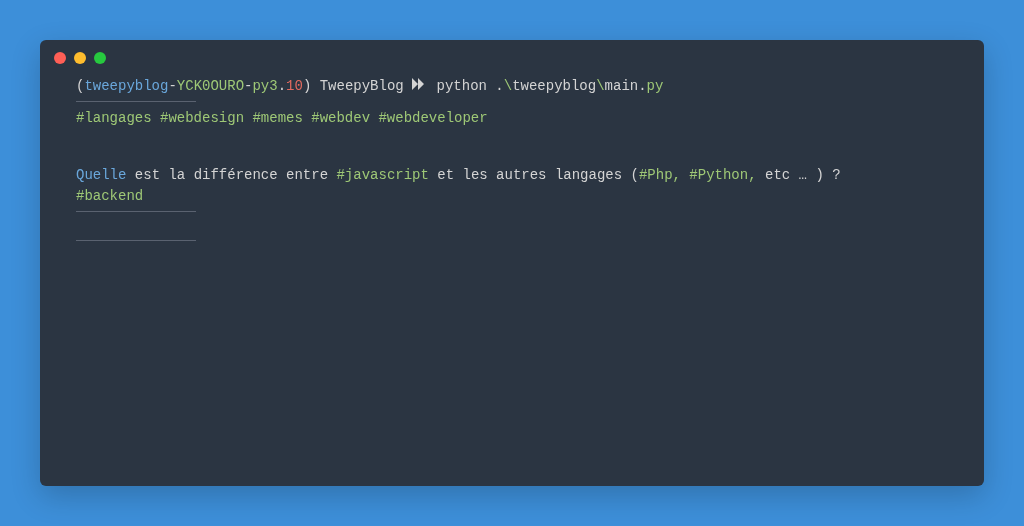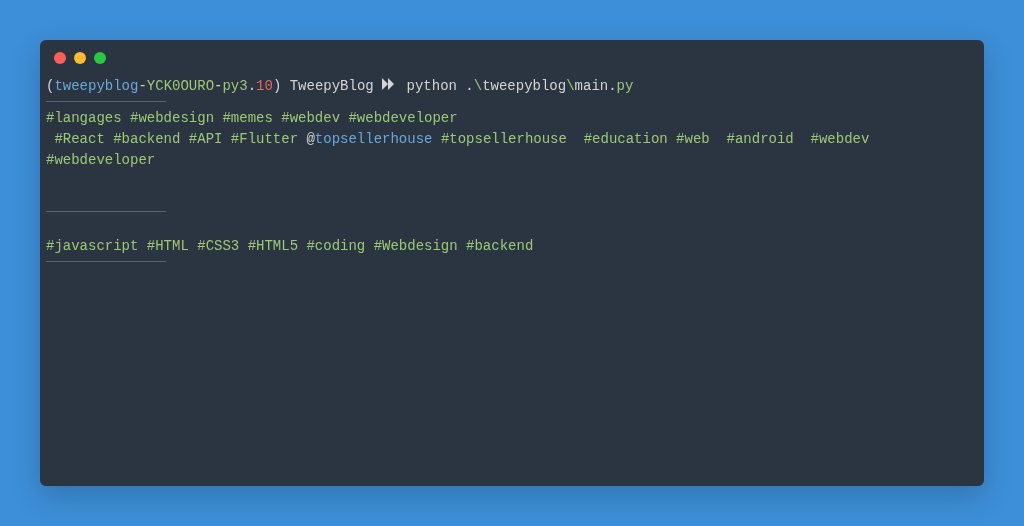--- a/index.html
+++ b/index.html
@@ -30,21 +30,21 @@
     }
     .dot {
       width: 12px;
       height: 12px;
       border-radius: 50%;
     }
     .dot-red { background: #ff5f56; }
     .dot-yellow { background: #ffbd2e; }
     .dot-green { background: #27c93f; }
     .content {
-      padding: 4px 6px 18px;
+      padding: 4px 36px 18px;
       line-height: 1.5;
     }
     .line {
       white-space: pre-wrap;
       word-break: break-word;
     }
     .green { color: #9ec876; }
     .white { color: #d4d4d4; }
     .blue { color: #6aa7db; }
     .red { color: #e26a5f; }
@@ -79,32 +79,32 @@
 
     <div class="line"><span class="white">(</span><span class="blue">tweepyblog</span><span class="white">-</span><span class="green">YCK0OURO</span><span class="white">-</span><span class="green">py3</span><span class="white">.</span><span class="red">10</span><span class="white">)</span><span class="white"> TweepyBlog </span><span class="arrows"><svg viewBox="0 0 16 12">
             <path d="M0 0 L6 6 L0 12 Z M6 0 L12 6 L6 12 Z" fill="#d4d4d4"></path>
           </svg></span><span class="white"> python .</span><span class="green">\</span><span class="white">tweepyblog</span><span class="green">\</span><span class="white">main</span><span class="white">.</span><span class="green">py</span></div>
 
     <hr class="hr">
 
 
     <div class="line green">#langages #webdesign #memes #webdev #webdeveloper</div>
 
-    <div class="line"><span class="green"> #React #backend #API #Flutter </span><span class="white">@</span><span class="blue">topsellerhouse</span><span class="green"> #topsellerhouse  #education #web  #android  #webdev #webdeveloper</span></div>
 
     <div class="spacer"></div>
 
 
     <div class="spacer"></div>
 
+    <div class="line"><span class="blue">Quelle</span><span class="white"> est la différence entre </span><span class="green">#javascript</span><span class="white"> et les autres langages (</span><span class="green">#Php,</span><span class="white"> </span><span class="green">#Python,</span><span class="white"> etc … ) ?</span></div>
 
+    <div class="line green">#backend</div>
 
     <hr class="hr">
 
 
     <div class="spacer"></div>
 
-    <div class="line green">#javascript #HTML #CSS3 #HTML5 #coding #Webdesign #backend</div>
 
     <hr class="hr">
 
   </div>
 </div>
 
 </body></html>

